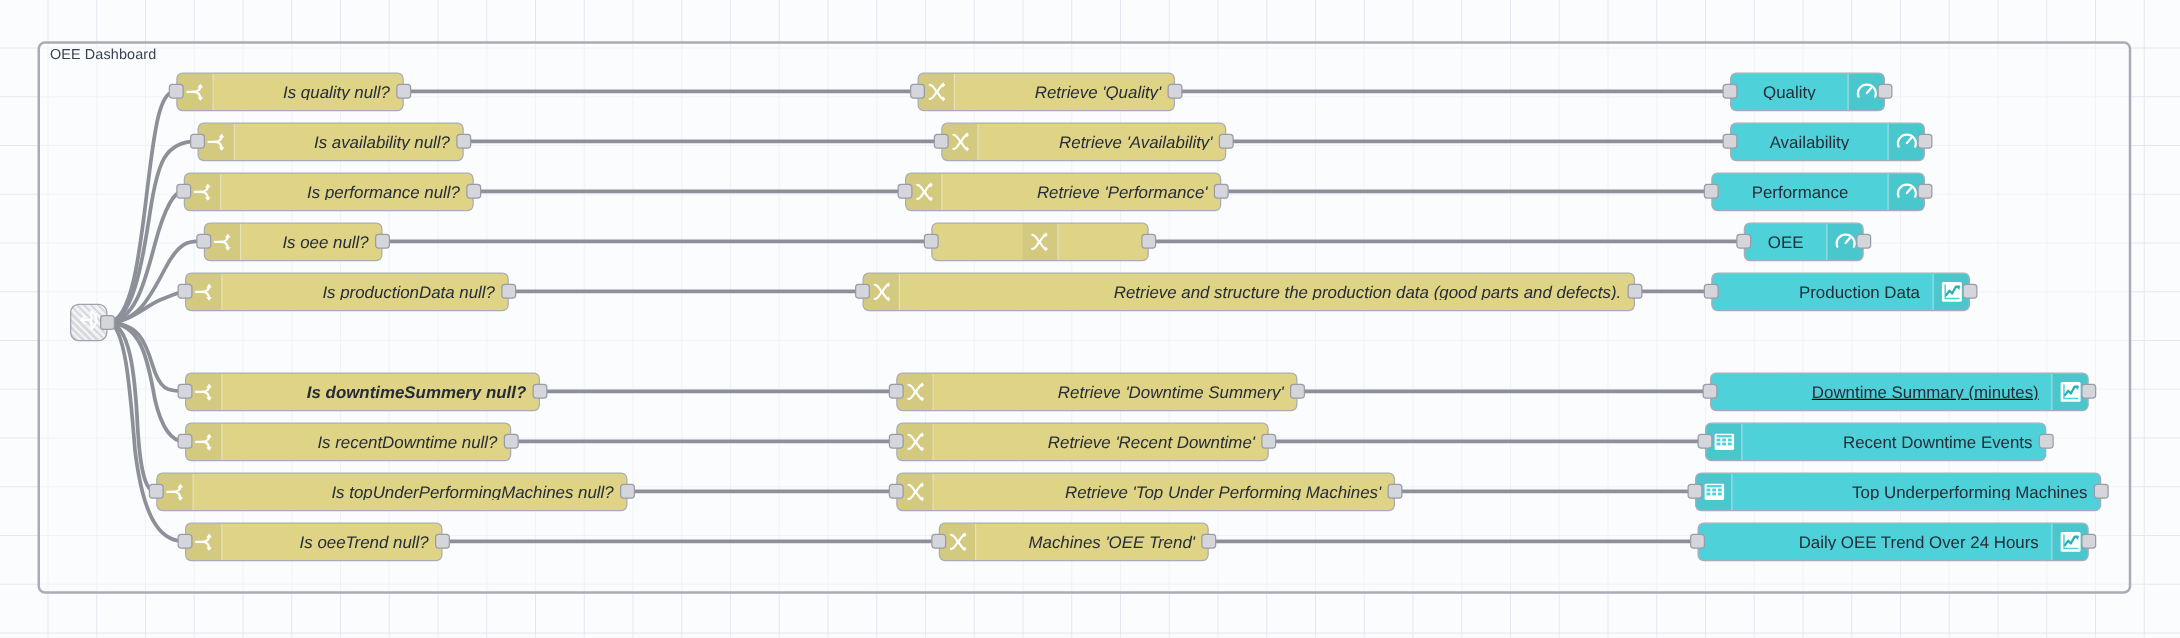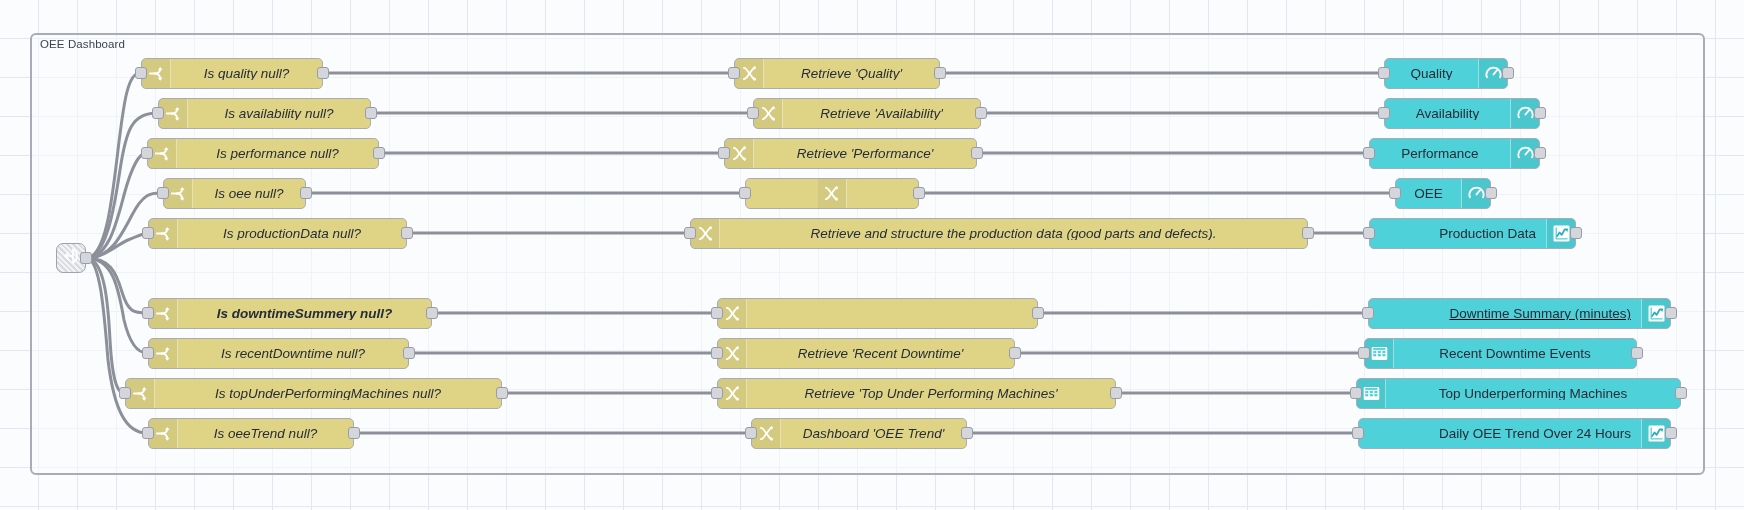--- a/index.html
+++ b/index.html
@@ -74,21 +74,21 @@
     font-size: 13.5px;
     font-style: italic;
     color: #262c38;
     white-space: nowrap;
     overflow: hidden;
     line-height: 1;
   }
   .node .label.plain { font-style: normal; }
   .node .label.center { text-align: center; }
   .node .label.right  { text-align: right; }
-  .node .label.left   { text-align: center; }
+  .node .label.left   { text-align: right; }
 
   
   .port {
     position: absolute;
     width: 12px; height: 12px;
     background: #d4d6dc;
     border: 1px solid #999ca6;
     border-radius: 3px;
   }
   .port.in  { border-radius: 3px; }
@@ -367,20 +367,21 @@
       <div class="port out" style="left: 426px; top: 307px;"></div>
       <div class="node yellow" style="left: 717px; top: 298px; width: 321px;">
         <div class="icon-box left">
           <svg width="17" height="17" viewBox="0 0 18 18">
             <path d="M3 3 C6 3 7 7 9 9 C11 11 12 15 15 15" stroke="#ffffff" stroke-width="1.9" stroke-linecap="round" fill="none"></path>
             <path d="M3 15 C6 15 7 11 9 9 C11 7 12 3 15 3" stroke="#ffffff" stroke-width="1.9" stroke-linecap="round" fill="none"></path>
             <path d="M15 0.8 L15 5 L12.2 2.9 Z" fill="#ffffff"></path>
             <path d="M15 17.2 L15 13 L12.2 15.1 Z" fill="#ffffff"></path>
           </svg>
         </div>
+        <div class="label left">Retrieve 'Downtime Summery'</div>
       </div>
       <div class="port in" style="left: 711px; top: 307px;"></div>
       <div class="port out" style="left: 1032px; top: 307px;"></div>
       <div class="node cyan" style="left: 1368px; top: 298px; width: 303px; text-decoration: underline;">
         <div class="label plain right">Downtime Summary (minutes)</div>
         <div class="icon-box right">
           <svg width="19" height="19" viewBox="0 0 20 20">
             <rect x="1.6" y="1.6" width="16.8" height="16.8" rx="1.4" fill="#ffffff"></rect>
             <path d="M4.4 4.2 L4.4 15.6 L16 15.6" stroke="#4fd1d9" stroke-width="1.3" fill="none" stroke-linecap="round"></path>
             <path d="M5.4 12.6 L8 9 L10.2 11.4 L13.4 5.6 L16 5.6" stroke="#2aaeb8" stroke-width="1.9" fill="none" stroke-linejoin="round" stroke-linecap="round"></path>
@@ -498,21 +499,21 @@
       <div class="port out" style="left: 348px; top: 427px;"></div>
       <div class="node yellow" style="left: 751px; top: 418px; width: 216px;">
         <div class="icon-box left">
           <svg width="17" height="17" viewBox="0 0 18 18">
             <path d="M3 3 C6 3 7 7 9 9 C11 11 12 15 15 15" stroke="#ffffff" stroke-width="1.9" stroke-linecap="round" fill="none"></path>
             <path d="M3 15 C6 15 7 11 9 9 C11 7 12 3 15 3" stroke="#ffffff" stroke-width="1.9" stroke-linecap="round" fill="none"></path>
             <path d="M15 0.8 L15 5 L12.2 2.9 Z" fill="#ffffff"></path>
             <path d="M15 17.2 L15 13 L12.2 15.1 Z" fill="#ffffff"></path>
           </svg>
         </div>
-        <div class="label left">Dashboard 'OEE Trend'</div>
+        <div class="label left">Machines 'OEE Trend'</div>
       </div>
       <div class="port in" style="left: 745px; top: 427px;"></div>
       <div class="port out" style="left: 961px; top: 427px;"></div>
       <div class="node cyan" style="left: 1358px; top: 418px; width: 313px;">
         <div class="label plain right">Daily OEE Trend Over 24 Hours</div>
         <div class="icon-box right">
           <svg width="19" height="19" viewBox="0 0 20 20">
             <rect x="1.6" y="1.6" width="16.8" height="16.8" rx="1.4" fill="#ffffff"></rect>
             <path d="M4.4 4.2 L4.4 15.6 L16 15.6" stroke="#4fd1d9" stroke-width="1.3" fill="none" stroke-linecap="round"></path>
             <path d="M5.4 12.6 L8 9 L10.2 11.4 L13.4 5.6 L16 5.6" stroke="#2aaeb8" stroke-width="1.9" fill="none" stroke-linejoin="round" stroke-linecap="round"></path>

